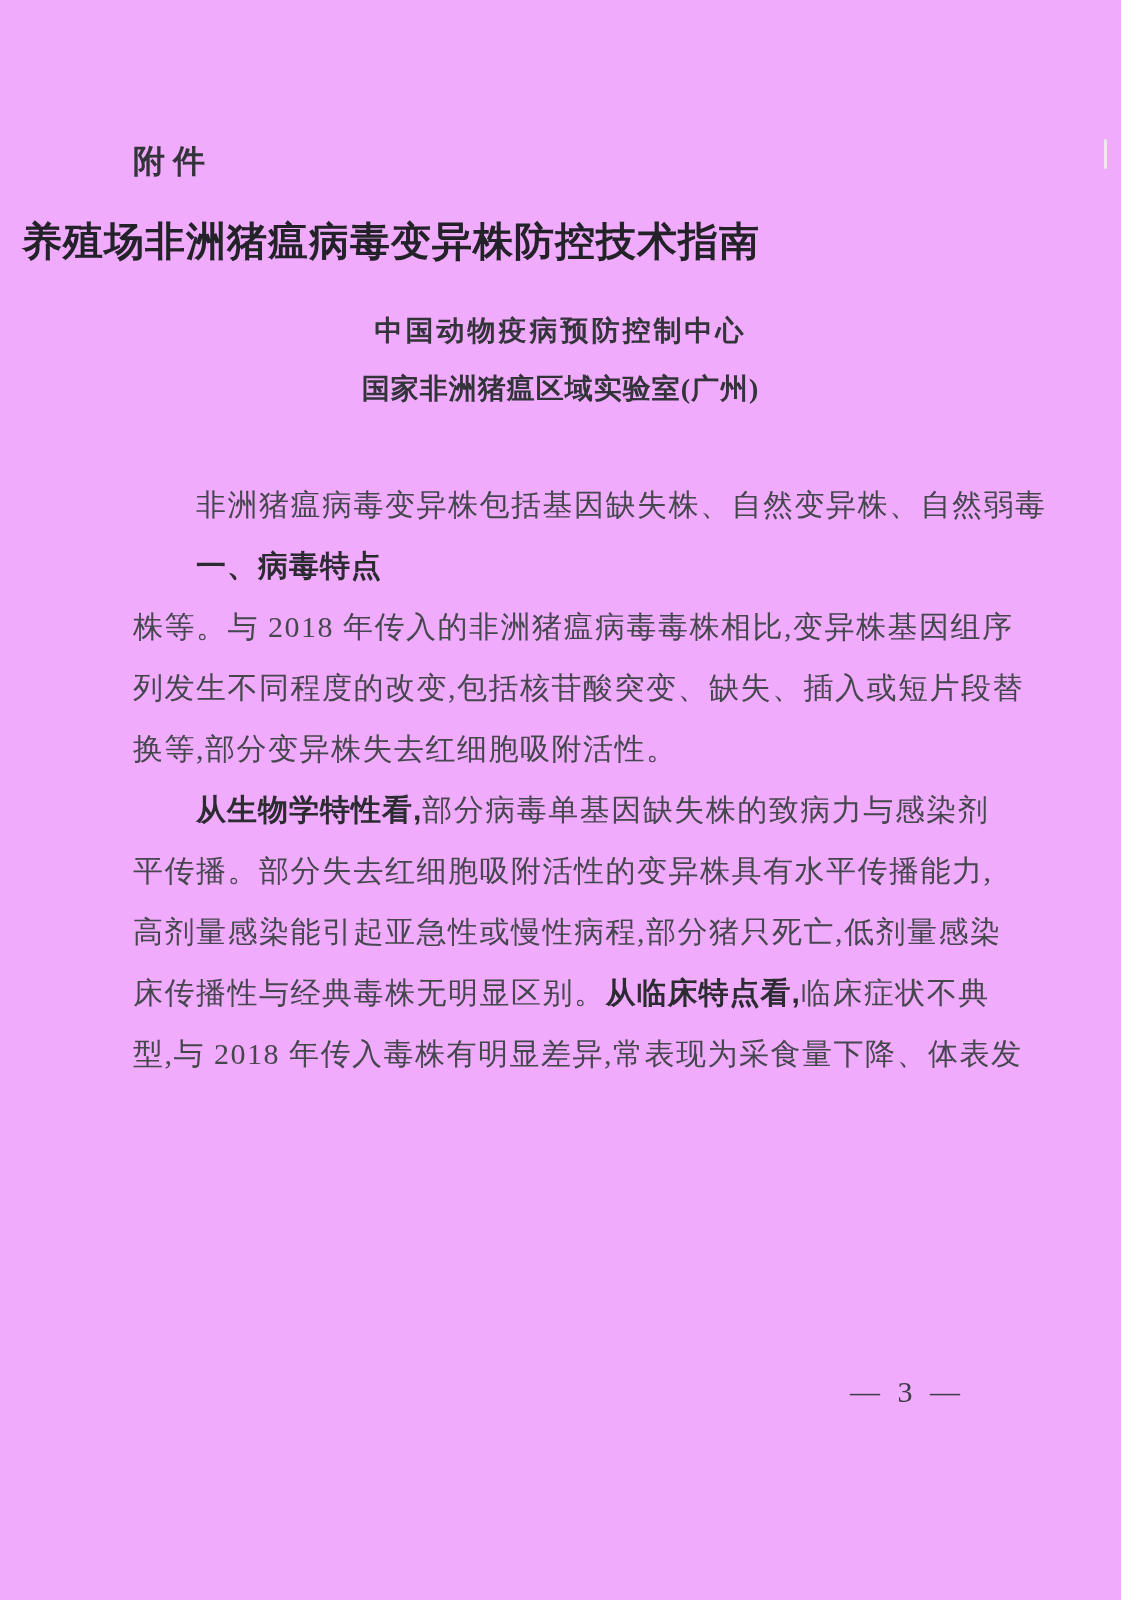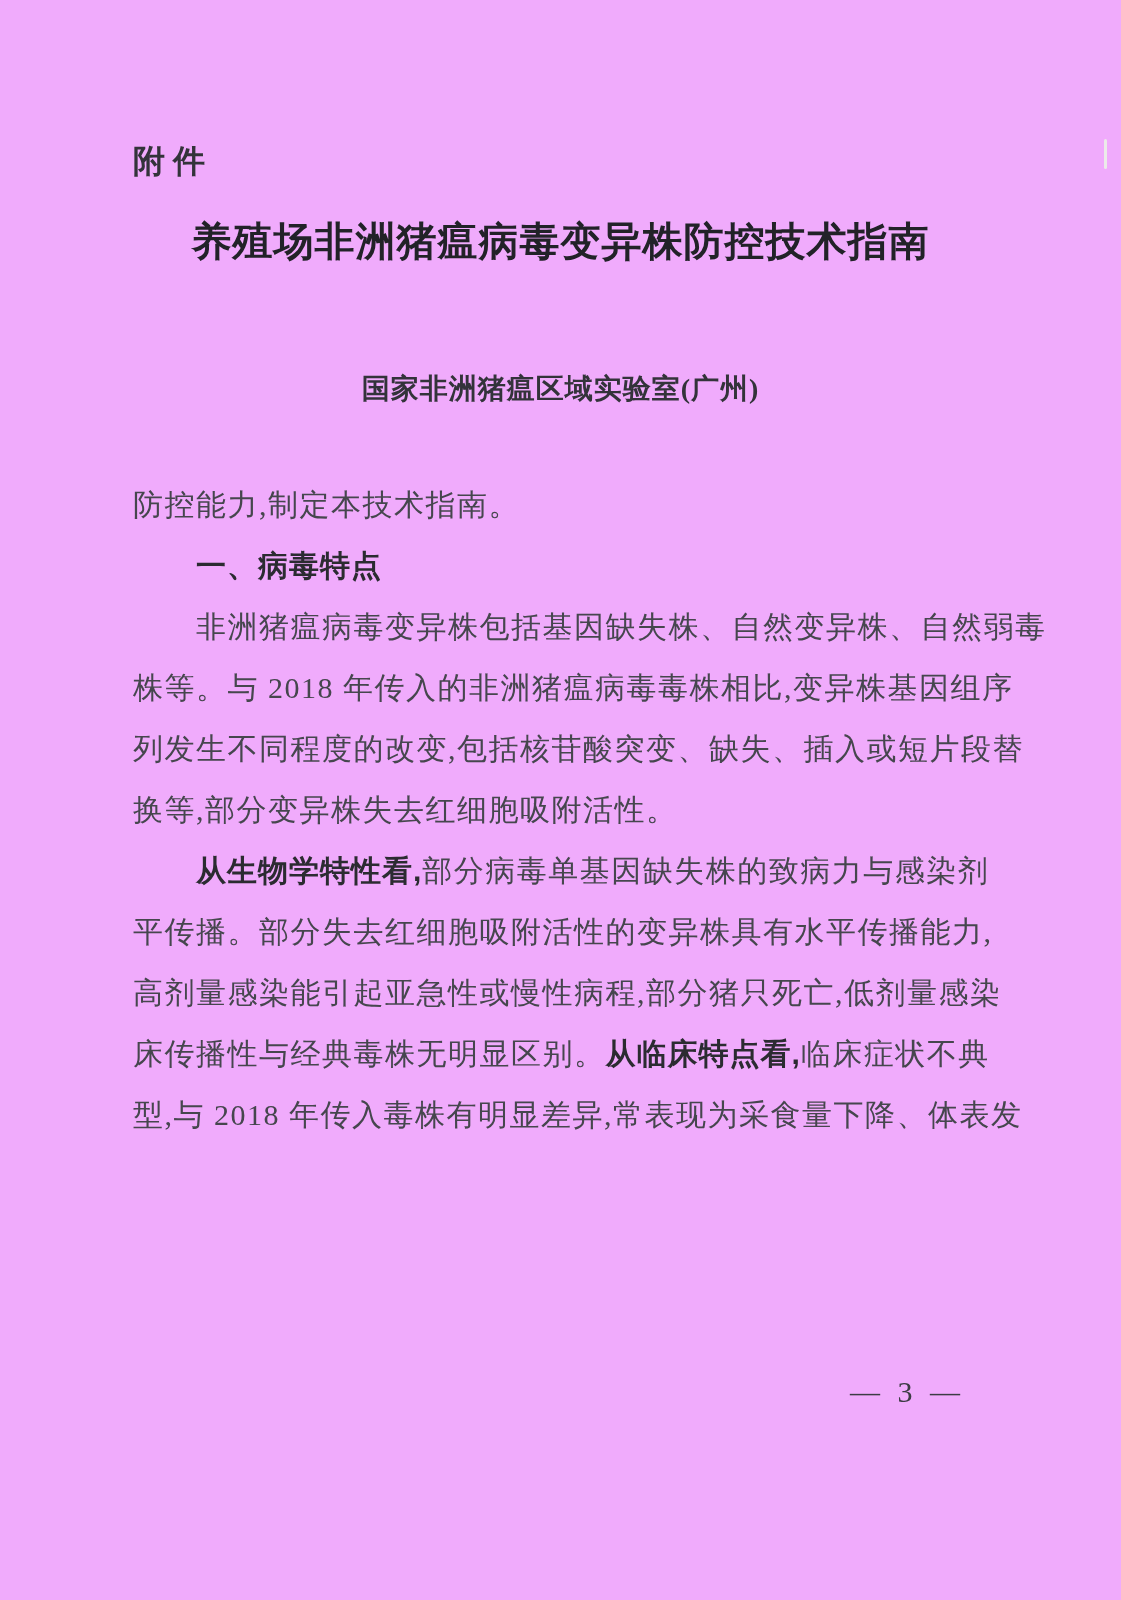--- a/index.html
+++ b/index.html
@@ -26,26 +26,27 @@
     font-size: 32px;
     color: #33333a;
     letter-spacing: 8px;
   }
   .title {
     position: absolute;
     left: 0;
     right: 0;
     top: 214px;
     margin: 0;
-    text-align: center;
+    text-align: left;
     font-family: "Liberation Serif", serif;
     font-size: 40px;
     font-weight: 700;
     color: #222228;
     letter-spacing: 1px;
+    padding-left: 22px;
   }
   .org {
     position: absolute;
     left: 0;
     right: 0;
     text-align: center;
     font-weight: 700;
     font-size: 28px;
     color: #33333a;
   }
@@ -92,27 +93,27 @@
   }
 </style>
 </head>
 <body>
 
 <div class="page">
   <div class="attachment">附件</div>
 
   <h1 class="title">养殖场非洲猪瘟病毒变异株防控技术指南</h1>
 
+  <div class="org org1">中国动物疫病预防控制中心</div>
 
   <div class="org org2">国家非洲猪瘟区域实验室(广州)</div>
 
   <div class="body-text" id="body-text">
-      <div class="line"><span class="seg">防控能力,制定本技术指南。</span></div>
+      <div class="line indent"><span class="seg">非洲猪瘟病毒变异株包括基因缺失株、自然变异株、自然弱毒</span></div>
       <div class="line heading indent"><span class="seg bold">一、病毒特点</span></div>
-      <div class="line indent"><span class="seg">非洲猪瘟病毒变异株包括基因缺失株、自然变异株、自然弱毒</span></div>
       <div class="line"><span class="seg">株等。与 2018 年传入的非洲猪瘟病毒毒株相比,变异株基因组序</span></div>
       <div class="line"><span class="seg">列发生不同程度的改变,包括核苷酸突变、缺失、插入或短片段替</span></div>
       <div class="line"><span class="seg">换等,部分变异株失去红细胞吸附活性。</span></div>
       <div class="line indent"><span class="seg bold">从生物学特性看,</span><span class="seg">部分病毒单基因缺失株的致病力与感染剂</span></div>
       <div class="line"><span class="seg">平传播。部分失去红细胞吸附活性的变异株具有水平传播能力,</span></div>
       <div class="line"><span class="seg">高剂量感染能引起亚急性或慢性病程,部分猪只死亡,低剂量感染</span></div>
       <div class="line"><span class="seg">床传播性与经典毒株无明显区别。</span><span class="seg bold">从临床特点看,</span><span class="seg">临床症状不典</span></div>
       <div class="line"><span class="seg">型,与 2018 年传入毒株有明显差异,常表现为采食量下降、体表发</span></div>
     </div>
 

